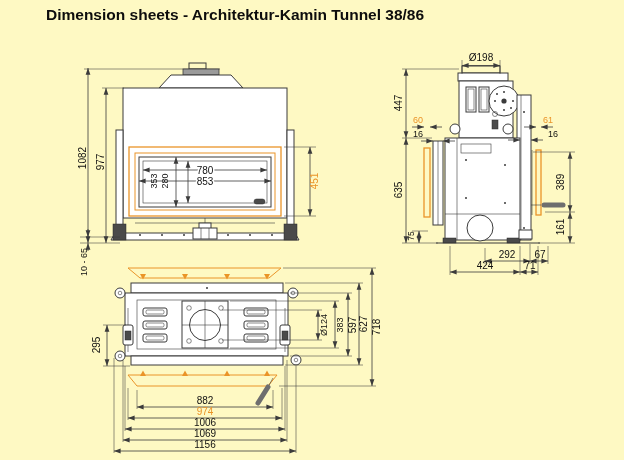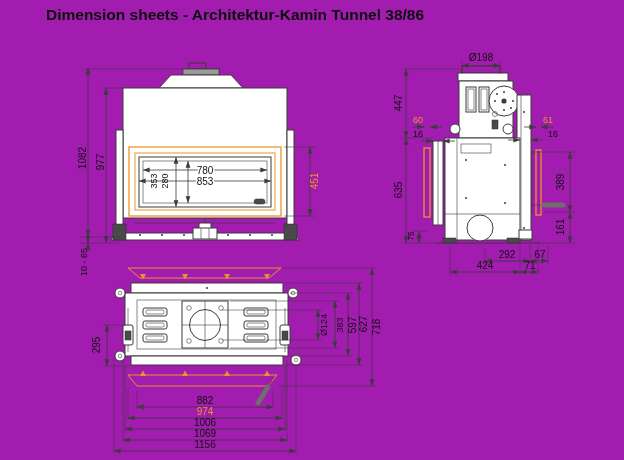--- a/index.html
+++ b/index.html
@@ -1,17 +1,17 @@
 <!DOCTYPE html>
 <html style="--accent: #ea9428; --line: #3b3b3b;"><head>
 <meta charset="utf-8">
 <style>
   :root { --accent:#ea9428; --line:#3b3b3b; }
   html,body { margin:0; padding:0; background:#fff; }
-  .page { position:relative; width:624px; height:460px; background:#a21caf; overflow:hidden;
+  .page { position:relative; width:624px; height:460px; background:#fef9c3; overflow:hidden;
           font-family:"Liberation Sans", sans-serif; }
   .title { position:absolute; left:46px; top:6px; font-size:15.5px; font-weight:bold; color:#0d0d0d; }
   svg { position:absolute; left:0; top:0; }
   .ln  { fill:none; stroke:var(--line); stroke-width:1; }
   .lnt { fill:none; stroke:var(--line); stroke-width:0.6; }
   .wf  { fill:#fff; stroke:var(--line); stroke-width:1; }
   .dim { fill:none; stroke:var(--line); stroke-width:0.8; }
   .ext { fill:none; stroke:var(--line); stroke-width:0.55; }
   .org { fill:none; stroke:var(--accent); stroke-width:1.3; }
   .orgthin { fill:none; stroke:var(--accent); stroke-width:1; }

